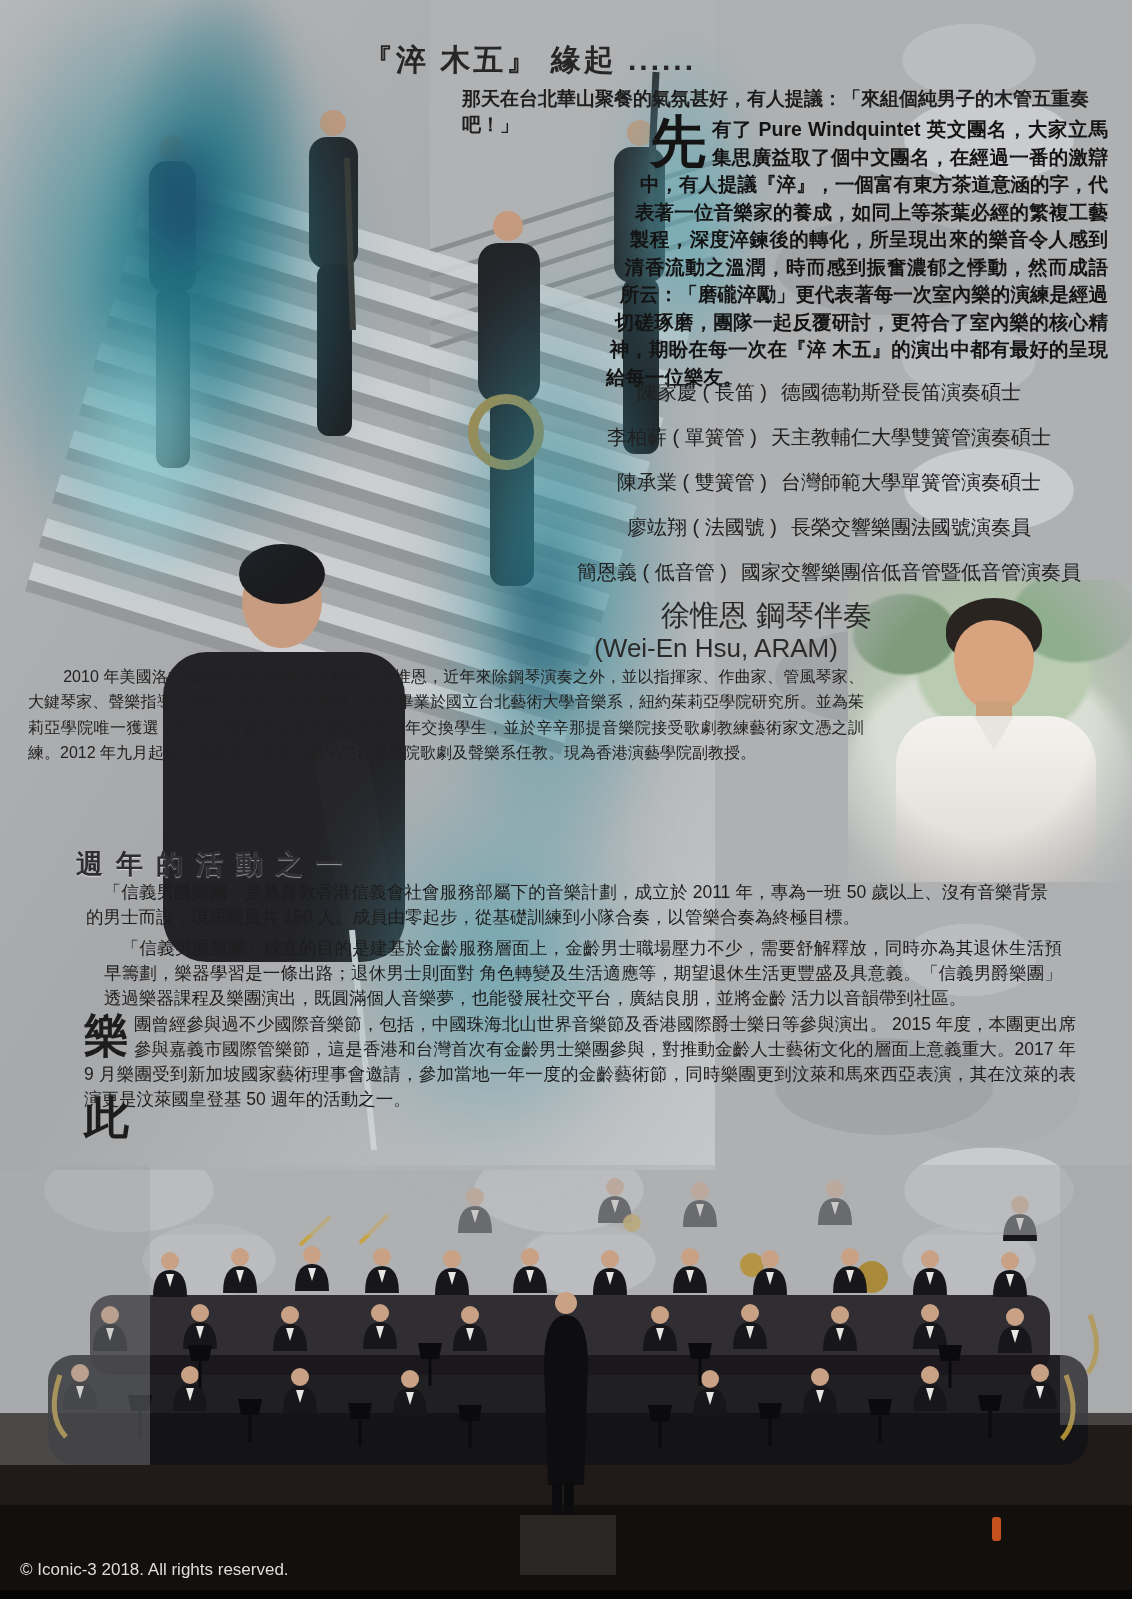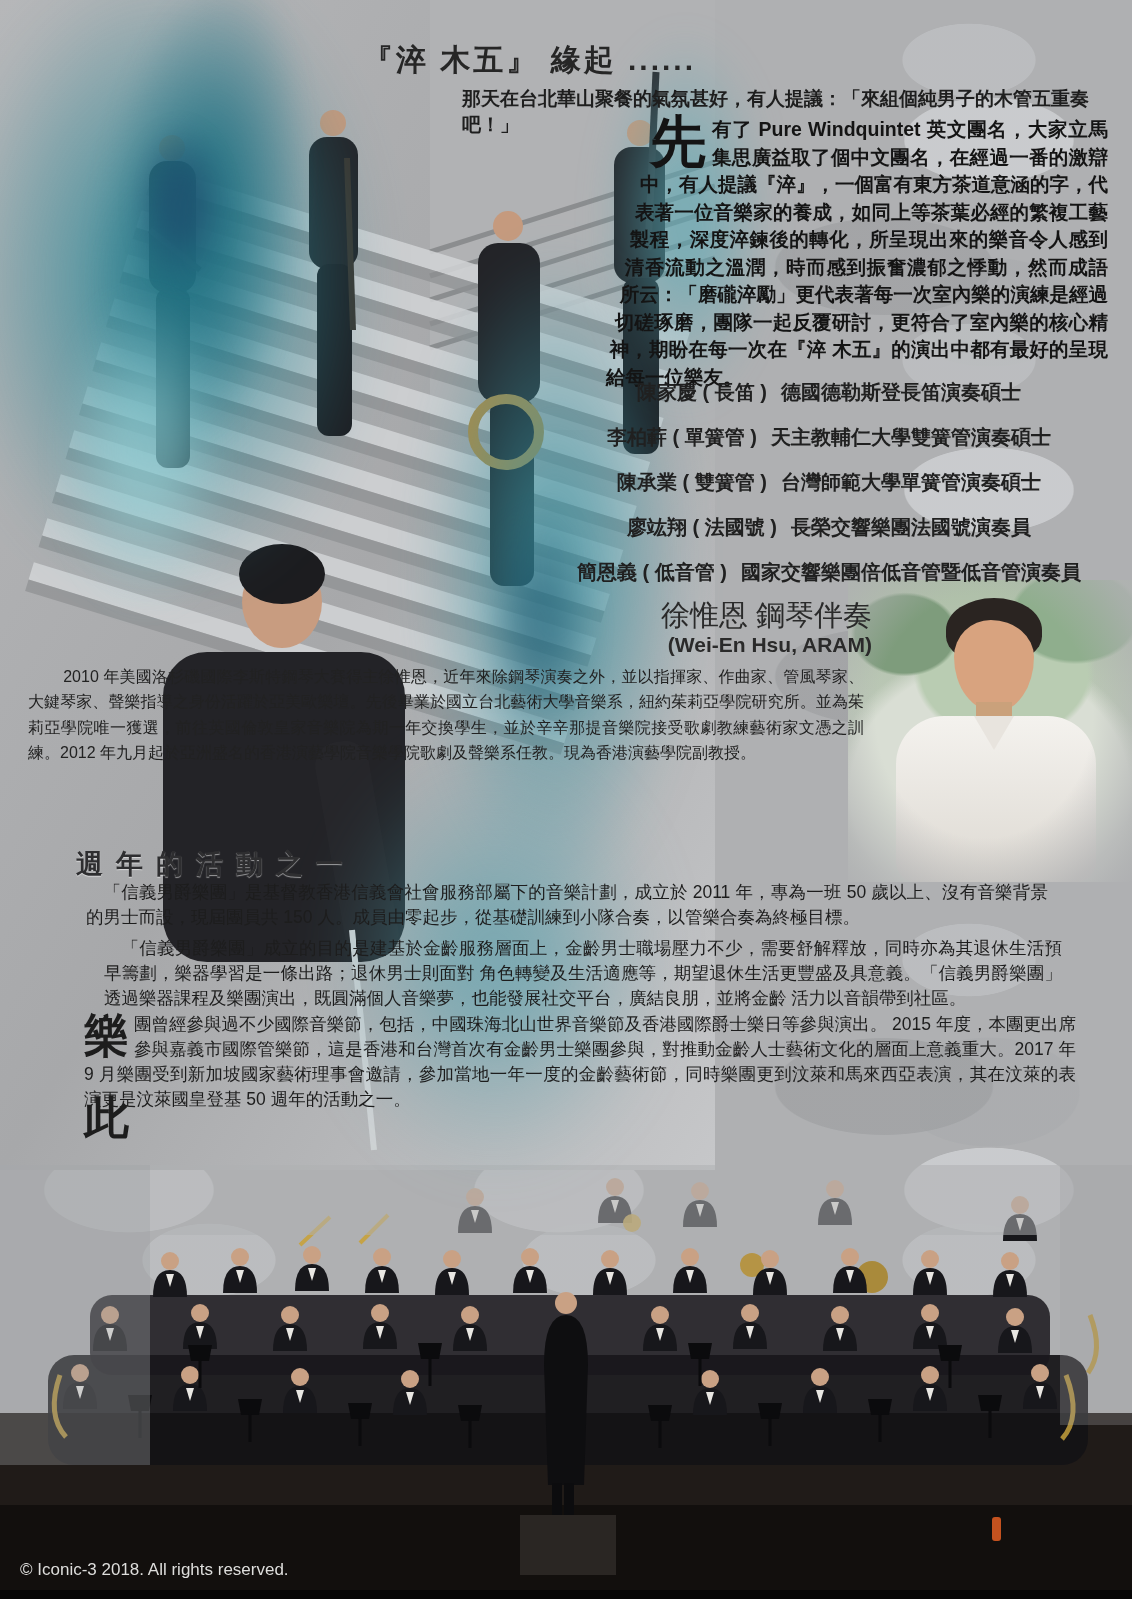--- a/index.html
+++ b/index.html
@@ -29,23 +29,23 @@
   .t7{left:130px;top:120px;width:100px;height:170px;background:radial-gradient(closest-side,#1c3f66 30%,rgba(28,63,102,.5) 60%,transparent 100%);filter:blur(9px);opacity:.5;border-radius:50%;}
   .t8{left:480px;top:500px;width:120px;height:250px;background:radial-gradient(closest-side,#16516b 30%,rgba(22,81,107,.45) 60%,transparent 100%);filter:blur(12px);opacity:.45;border-radius:50% 50% 40% 60%/55% 45% 50% 50%;}
   
   .txt{position:absolute;z-index:5;}
   .title{left:363px;top:40px;font-size:30px;font-weight:700;letter-spacing:3px;color:#262626;}
   .intro{left:462px;top:86px;font-size:19px;font-weight:600;color:#1e1e1e;}
   .origin{left:606px;top:116px;width:502px;font-size:19.5px;line-height:27.5px;font-weight:600;text-align:justify;color:#141414;}
   .origin .dropcap{float:left;font-size:56px;line-height:48px;font-weight:700;padding:2px 6px 0 0;}
   .origin .funnel{float:left;width:44px;height:240px;shape-outside:polygon(0 0,100% 0,0 100%);}
   .members{left:540px;top:380px;width:578px;display:flex;flex-direction:column;gap:20px;}
-  .member-row{display:flex;justify-content:center;gap:14px;font-size:20px;font-weight:700;color:#202020;white-space:nowrap;line-height:25px;}
+  .member-row{display:flex;justify-content:center;gap:14px;font-size:20px;font-weight:400;color:#202020;white-space:nowrap;line-height:25px;}
   .pianist-heading{left:560px;top:596px;width:312px;text-align:right;font-size:29px;font-weight:400;color:#2a2a2a;}
-  .pianist-en{left:560px;top:633px;width:312px;text-align:right;font-size:21px;font-weight:700;color:#2a2a2a;}
+  .pianist-en{left:560px;top:633px;width:312px;text-align:center;font-size:26px;font-weight:400;color:#2a2a2a;}
   .pianist-bio{left:28px;top:664px;width:836px;font-size:16px;line-height:25.3px;font-weight:500;text-align:justify;text-indent:2.2em;color:#222;}
   .band-heading{left:76px;top:846px;font-size:27px;font-weight:700;letter-spacing:13px;color:#2e2e30;text-shadow:0 1px 1px rgba(255,255,255,.55);}
   .band-p{font-size:17.5px;line-height:25px;font-weight:500;text-align:justify;color:#1d1d1d;}
   .p1{left:86px;top:880px;width:962px;text-indent:1em;}
   .p2{left:104px;top:936px;width:958px;text-indent:1em;}
   .p3{left:84px;top:1012px;width:992px;}
   .p4{left:84px;top:1094px;width:992px;}
   .band-p .dropcap{float:left;font-size:45px;line-height:42px;font-weight:700;padding:3px 5px 0 0;}
   
   .pianist-photo{left:848px;top:580px;width:284px;height:302px;z-index:3;}

